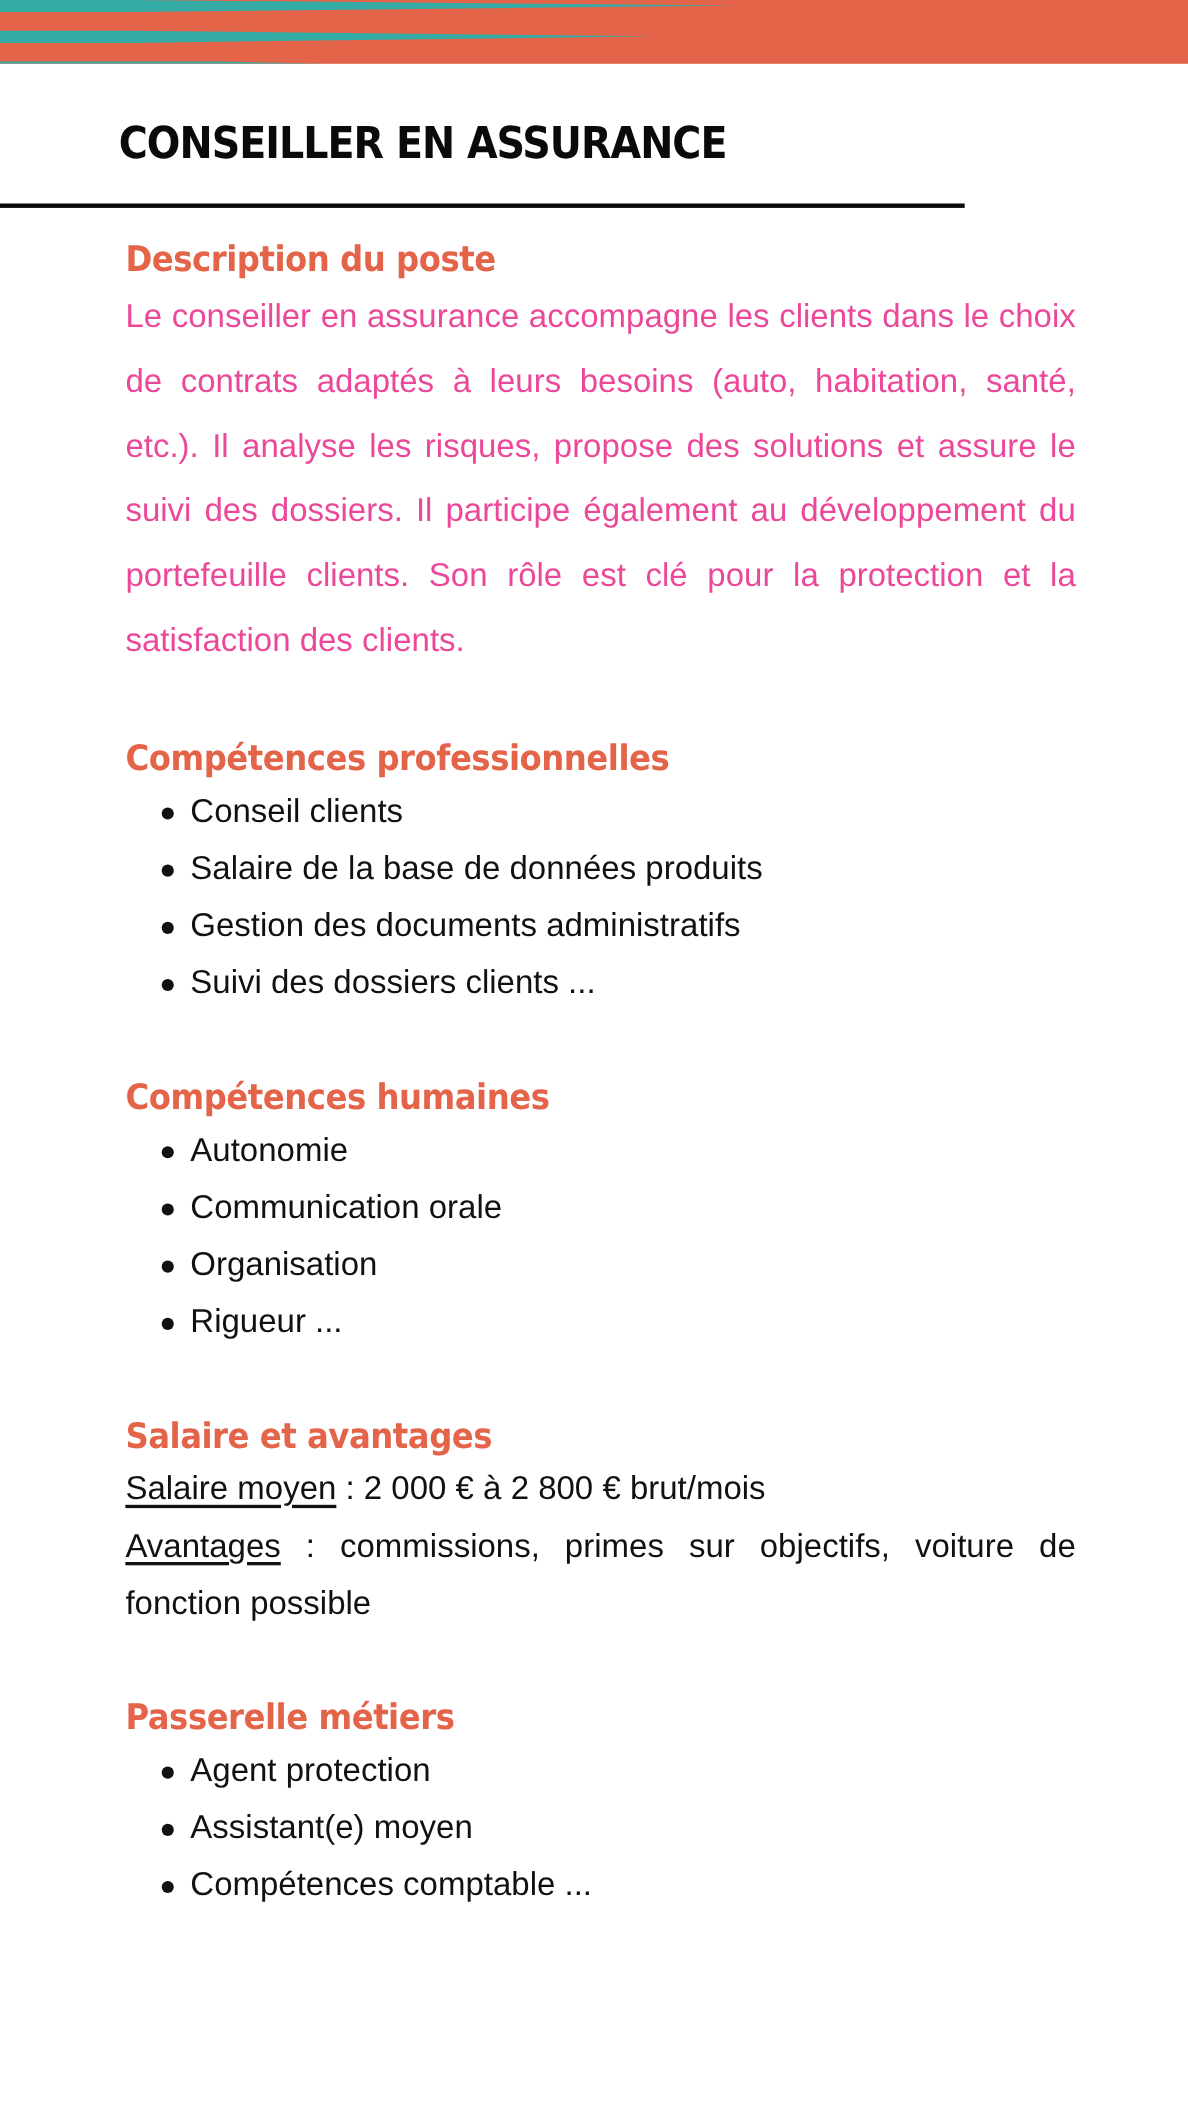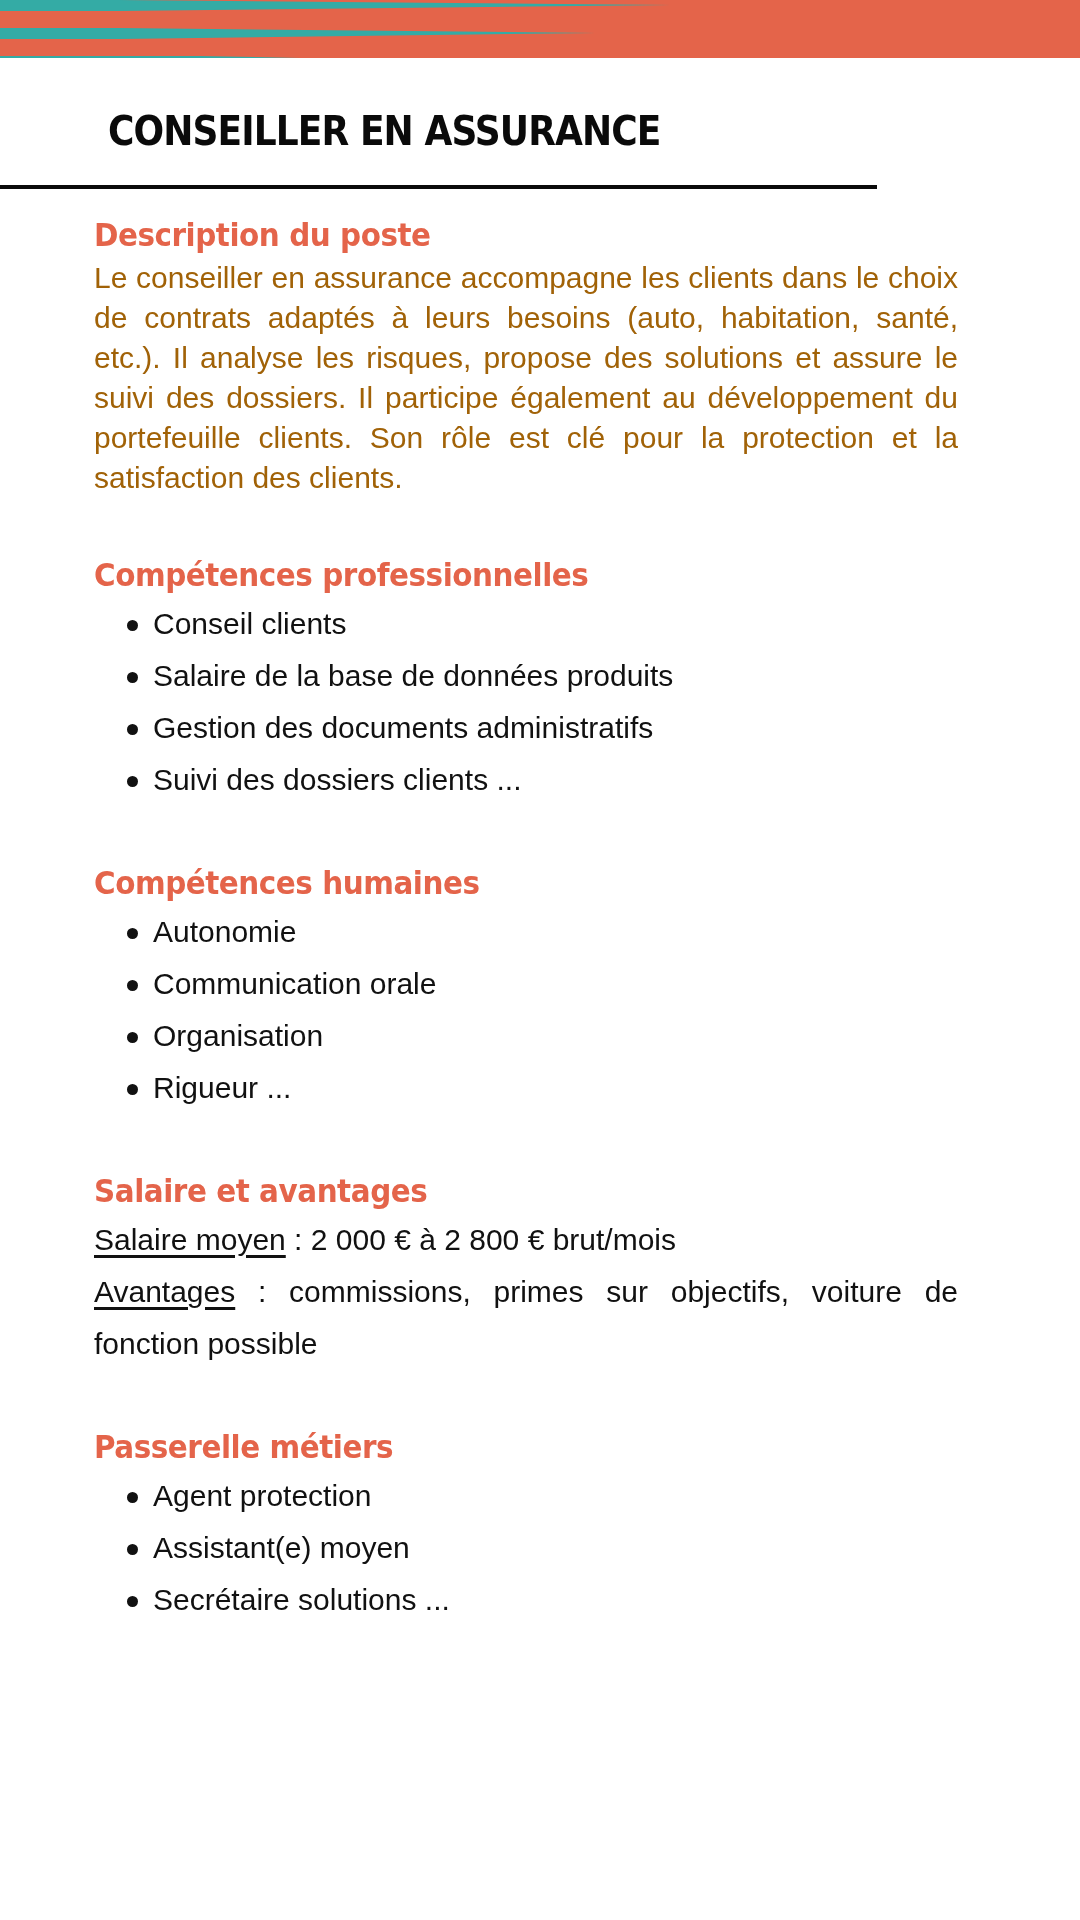--- a/index.html
+++ b/index.html
@@ -8,28 +8,28 @@
     font-family: "Liberation Sans", sans-serif; color: #111111;
   }
   .banner { position: absolute; left: 0; top: 0; width: 1080px; height: 58px; background: #e4644a; overflow: hidden; }
   .banner svg { position: absolute; left: 0; top: 0; }
   .title {
     position: absolute; left: 108px; top: 108px; margin: 0;
     font-family: "DejaVu Sans", sans-serif; font-weight: bold; font-size: 40px; letter-spacing: -1px;
     color: #0a0a0a; transform: scaleX(0.9); transform-origin: left center;
   }
   .rule { position: absolute; left: 0; top: 185px; width: 877px; height: 4px; background: #0a0a0a; }
-  .content { position: absolute; left: 94px; top: 212px; width: 864px; }
+  .content { position: absolute; left: 114px; top: 212px; width: 864px; }
   .section-title {
     margin: 0; color: #e4644a; font-family: "DejaVu Sans", sans-serif; font-weight: bold;
     font-size: 32px; line-height: 46px; letter-spacing: -0.5px;
     transform: scaleX(0.92); transform-origin: left center;
   }
   .para {
-    margin: 0; font-size: 30px; line-height: 40px; text-align: justify; color: #a16207;
+    margin: 0; font-size: 30px; line-height: 59px; text-align: justify; color: #ec4899;
   }
   .gap { height: 54px; }
   ul.list { list-style: none; margin: 0; padding: 0; }
   ul.list li { position: relative; padding-left: 59px; font-size: 30px; line-height: 52px; }
   ul.list li::before {
     content: ""; position: absolute; left: 33px; top: 22px; width: 11px; height: 11px; border-radius: 50%; background: #111;
   }
   .line { font-size: 30px; line-height: 52px; margin: 0; }
   .u { text-decoration: underline; text-underline-offset: 5px; text-align: center; }
 </style>
@@ -86,16 +86,16 @@
     <p class="line" style="text-align:justify"><span class="u">Avantages</span><span> : commissions, primes sur objectifs, voiture de fonction possible</span></p>
   </section>
 
   <div class="gap"></div>
 
   <section>
     <h2 class="section-title">Passerelle métiers</h2>
     <ul class="list">
       <li>Agent protection</li>
       <li>Assistant(e) moyen</li>
-      <li>Secrétaire solutions ...</li>
+      <li>Compétences comptable ...</li>
     </ul>
   </section>
 </div>
 
 </body></html>

